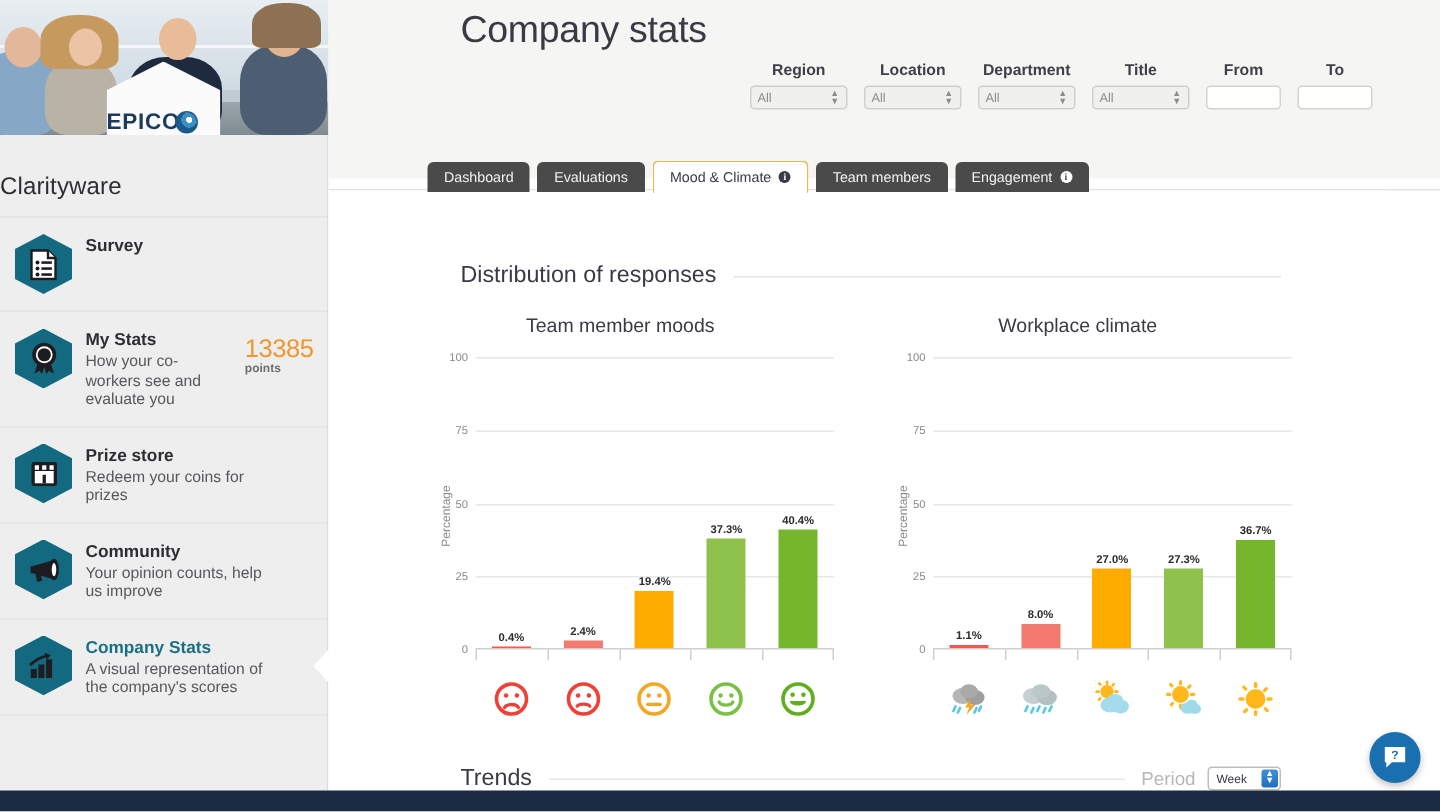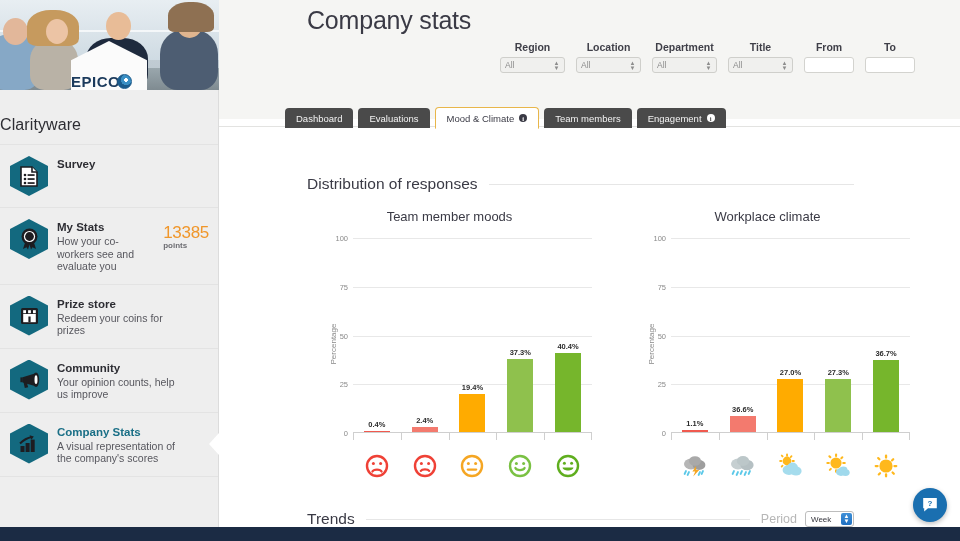--- a/index.html
+++ b/index.html
@@ -132,21 +132,21 @@
   .tab.active .info-dot { background:#3a3a45; color:#fff; }
   #tabline { position:absolute; left:0; top:126px; width:741px; height:1px; background:#e3e3e1; }
 
   
   #content { position:absolute; left:0; top:127px; width:705px; height:400px; background:#fff; }
   .section-head { display:flex; align-items:center; gap:11px; padding:0 70px 0 88px; margin-top:48px; }
   .section-title { font-size:15.5px; color:#3a3a45; white-space:nowrap; }
   .section-rule { flex:1; height:1px; background:#e6e6e6; }
 
   
-  #charts { display:flex; margin-top:16px; padding-left:88px; gap:33px; }
+  #charts { display:flex; margin-top:16px; padding-left:52px; gap:20px; }
   .chart { width:285px; position:relative; }
   .chart-title { text-align:center; font-size:13px; color:#3a3a45; margin-bottom:14px; }
   .plot { position:relative; height:212px; padding-left:46px; }
   .ylabel {
     position:absolute; left:6px; top:50%; transform:translateY(-50%) rotate(-90deg);
     transform-origin:center; font-size:8px; color:#8a8a8a; white-space:nowrap;
   }
   .gridarea { position:relative; height:195px; border-bottom:1px solid #cfcfcf; }
   .gline { position:absolute; left:0; right:0; height:1px; background:#e8e8e8; }
   .ytick {
@@ -499,21 +499,21 @@
               <div class="ytick" style="top:48.75px">75</div>
               <div class="ytick" style="top:97.5px">50</div>
               <div class="ytick" style="top:146.25px">25</div>
               <div class="ytick" style="top:195px">0</div>
               <div class="bars">
                 <div class="barcell">
                   <div class="barval">1.1%</div>
                   <div class="bar" style="height:2.5px;background:#f05a4f"></div>
                 </div>
                 <div class="barcell">
-                  <div class="barval">36.6%</div>
+                  <div class="barval">8.0%</div>
                   <div class="bar" style="height:16px;background:#f37a6e"></div>
                 </div>
                 <div class="barcell">
                   <div class="barval">27.0%</div>
                   <div class="bar" style="height:53px;background:#ffab00"></div>
                 </div>
                 <div class="barcell">
                   <div class="barval">27.3%</div>
                   <div class="bar" style="height:53.5px;background:#8fc14d"></div>
                 </div>

